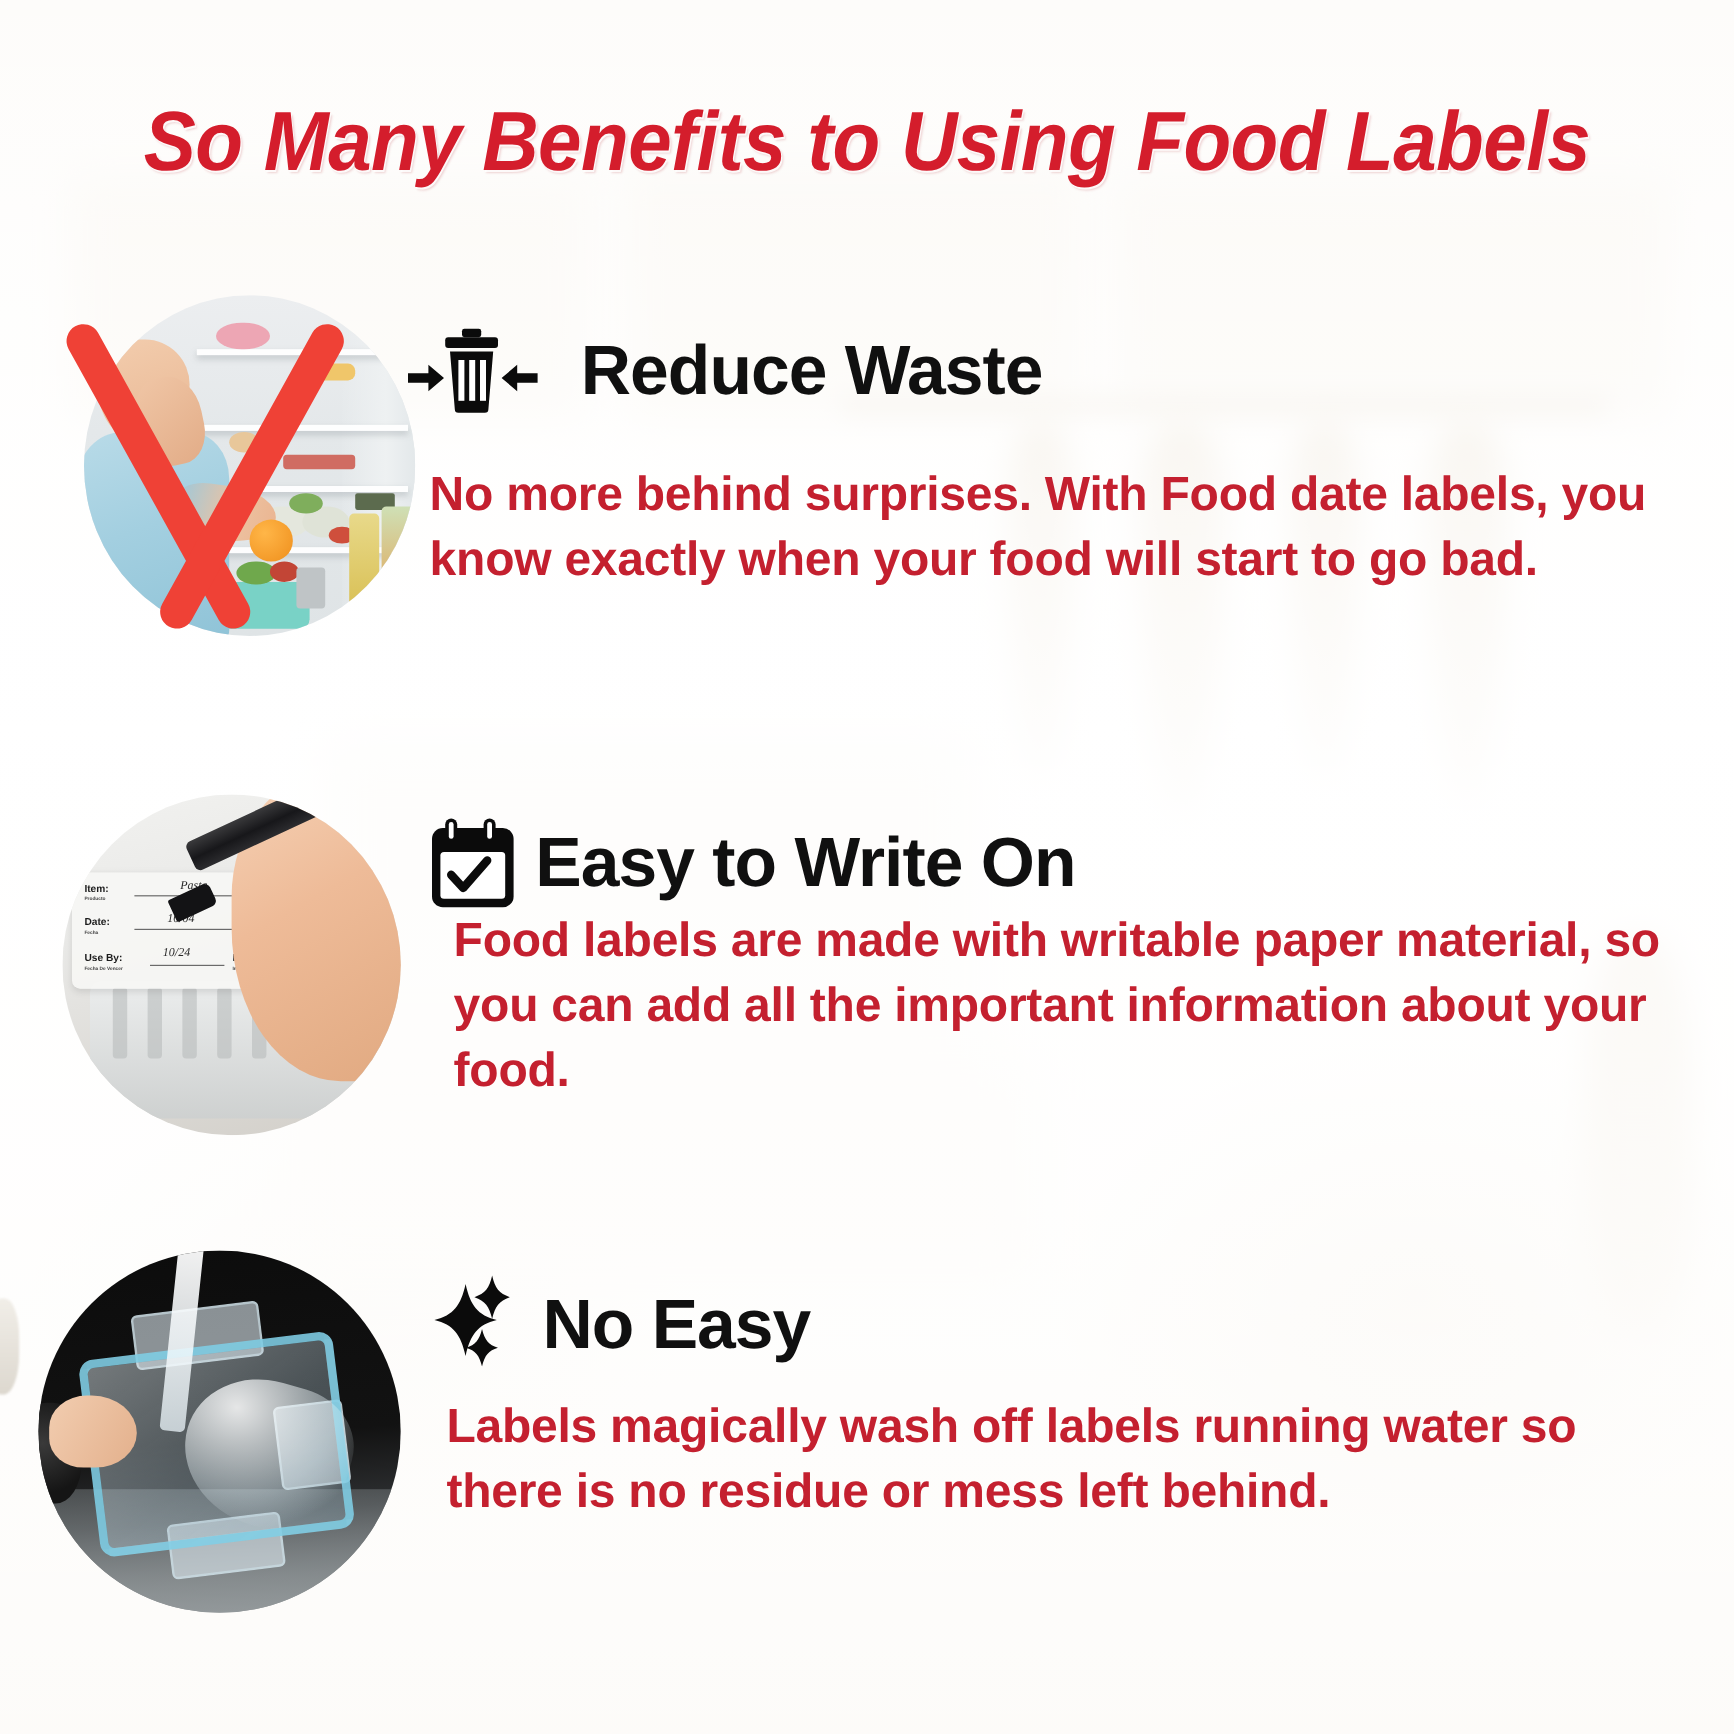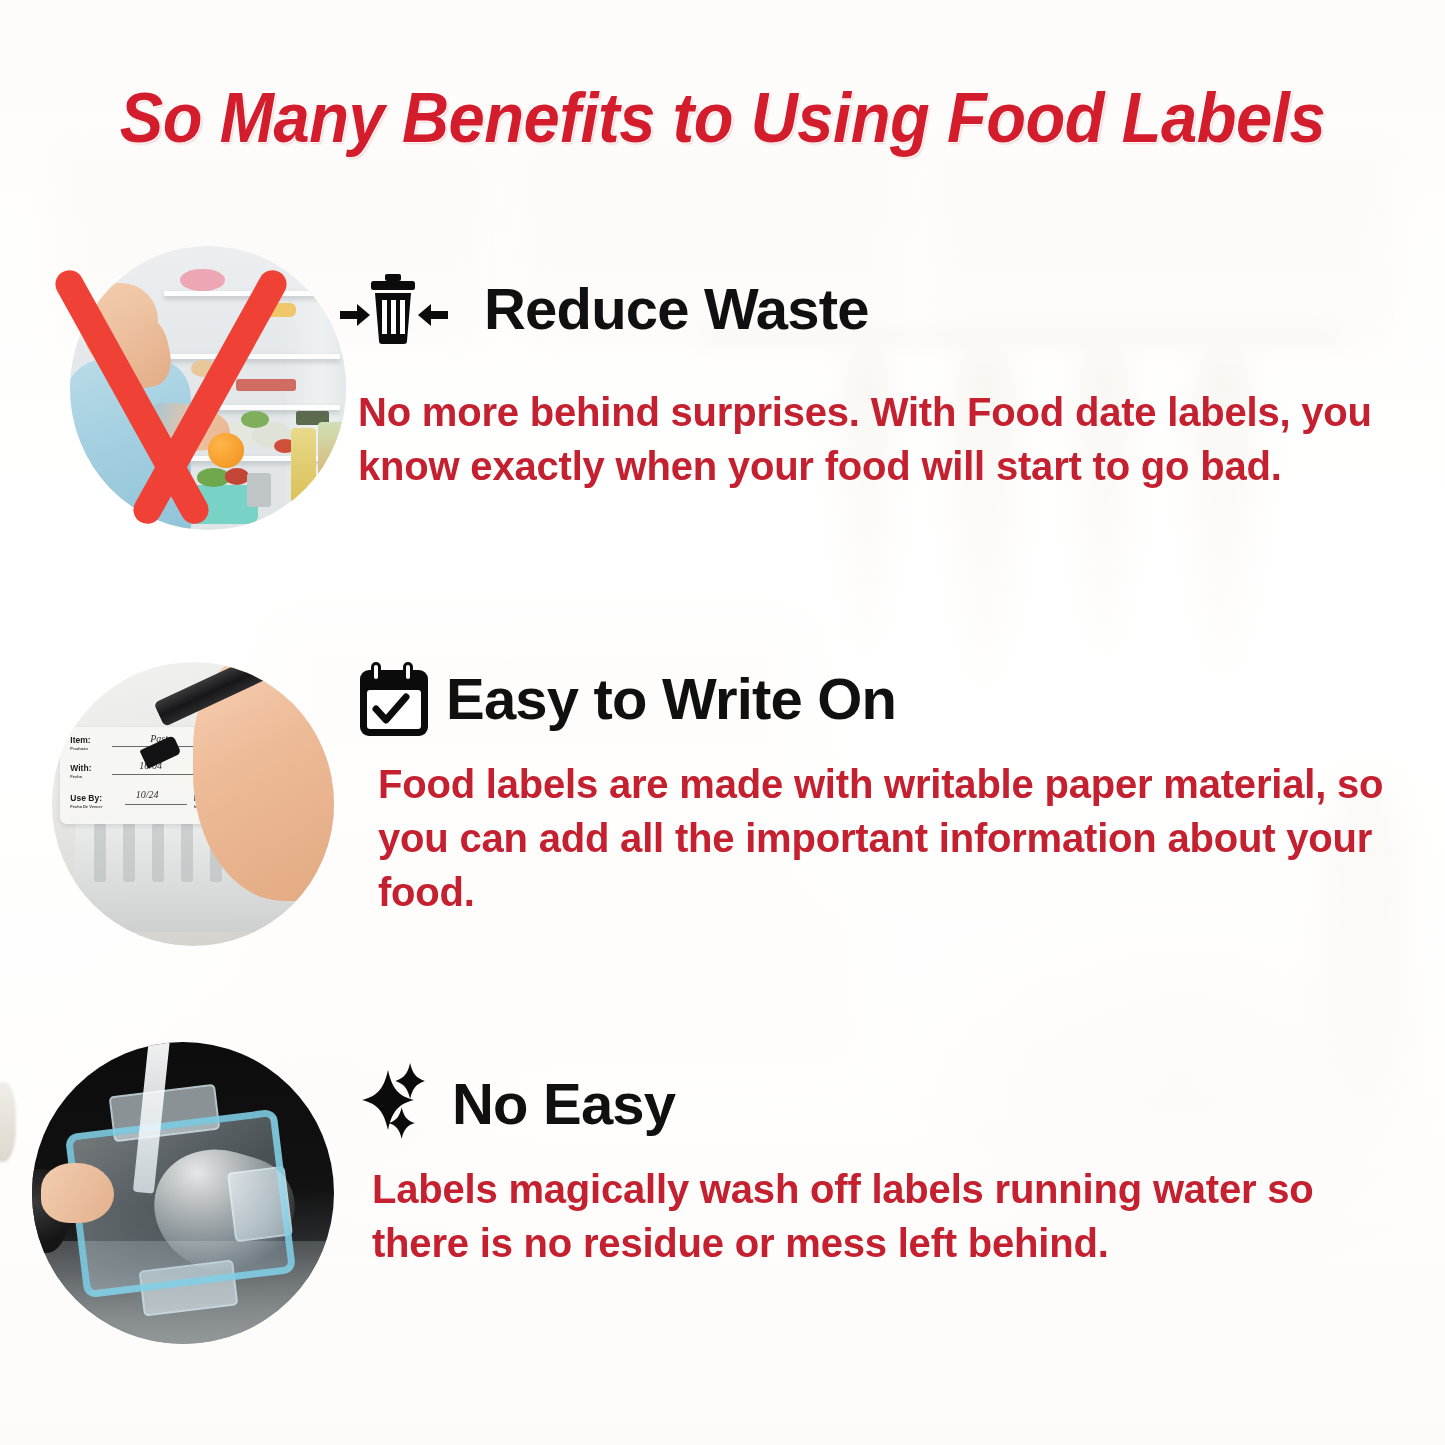--- a/index.html
+++ b/index.html
@@ -460,21 +460,21 @@
       <div class="p2-label">
 
         <div class="p2-row" style="top:8%;">
           <span class="p2-k" style="top:0;">Item:</span>
           <span class="p2-sub" style="top:11px;">Producto</span>
           <span class="p2-hw" style="left:44%; top:-2px;">Pasta</span>
           <div class="p2-line" style="left:23%; top:11px; width:74%;"></div>
         </div>
 
         <div class="p2-row" style="top:37%;">
-          <span class="p2-k" style="top:0;">With:</span>
+          <span class="p2-k" style="top:0;">Date:</span>
           <span class="p2-sub" style="top:11px;">Fecha</span>
           <span class="p2-hw" style="left:38%; top:-3px;">10/04</span>
           <div class="p2-line" style="left:23%; top:11px; width:74%;"></div>
         </div>
 
         <div class="p2-row" style="top:68%;">
           <span class="p2-k" style="top:0;">Use By:</span>
           <span class="p2-sub" style="top:11px;">Fecha De Vencer</span>
           <span class="p2-hw" style="left:36%; top:-4px;">10/24</span>
           <div class="p2-line" style="left:30%; top:11px; width:34%;"></div>
@@ -482,21 +482,21 @@
           <span class="p2-sub" style="left:68%; top:11px;">Iniciales</span>
           <div class="p2-line" style="left:84%; top:11px; width:14%;"></div>
         </div>
       </div>
 
       <div class="p2-hand"></div>
       <div class="p2-pen"></div>
       <div class="p2-nib"></div>
     </div>
 
-    <div class="head-row" style="left:358px; top:660px;">
+    <div class="head-row" style="left:358px; top:680px;">
       <svg class="head-icon" width="72" height="78" viewBox="0 0 72 78">
         <rect x="13" y="2" width="10" height="20" rx="5" fill="#0b0b0b"></rect>
         <rect x="45" y="2" width="10" height="20" rx="5" fill="#0b0b0b"></rect>
         <rect x="2" y="10" width="68" height="66" rx="9" fill="#0b0b0b"></rect>
         <rect x="16" y="5" width="4" height="14" rx="2" fill="#ffffff"></rect>
         <rect x="48" y="5" width="4" height="14" rx="2" fill="#ffffff"></rect>
         <rect x="9" y="30" width="54" height="39" rx="3" fill="#ffffff"></rect>
         <path d="M18 49 l10 11 l20 -23" stroke="#0b0b0b" stroke-width="7" fill="none" stroke-linecap="round" stroke-linejoin="round"></path>
       </svg>
       <span class="head-text">Easy to Write On</span>

